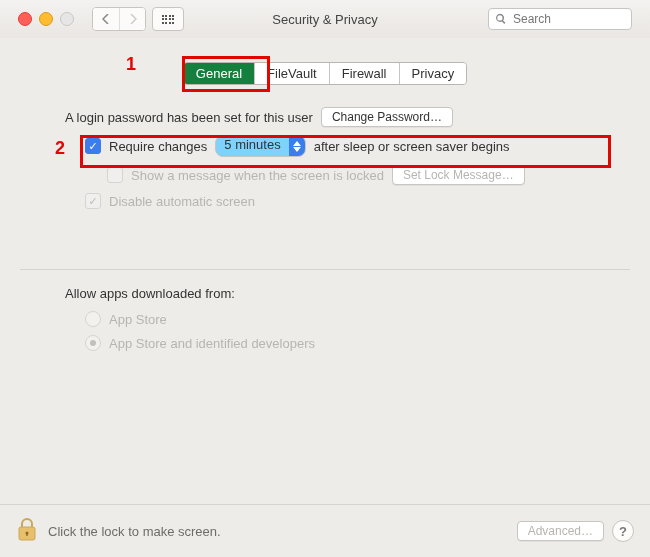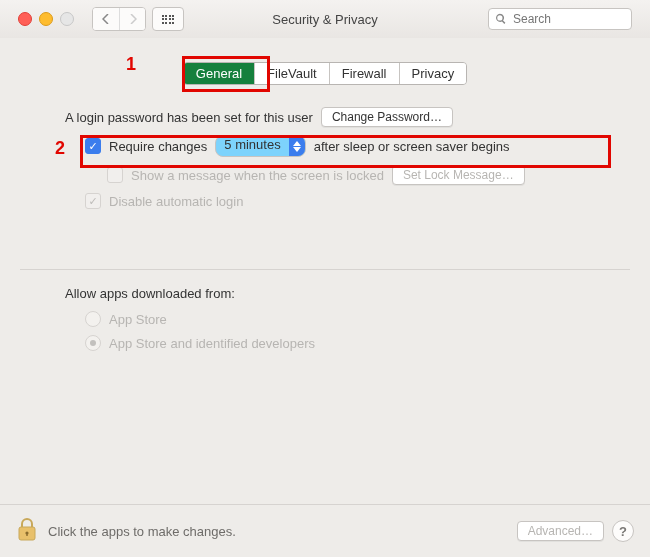--- a/index.html
+++ b/index.html
@@ -365,21 +365,21 @@
       </div>
 
       <div class="row" style="margin-left:67px;">
         <span class="chk disabled"></span>
         <span class="disabled-text">Show a message when the screen is locked</span>
         <button class="mac-btn disabled">Set Lock Message…</button>
       </div>
 
       <div class="row" style="margin-left:45px;">
         <span class="chk disabled checked"></span>
-        <span class="disabled-text">Disable automatic login</span>
+        <span class="disabled-text">Disable automatic screen</span>
       </div>
     </div>
 
     <hr class="divider">
 
     <div class="allow-title">Allow apps downloaded from:</div>
     <div style="margin-left:85px;">
       <div class="row">
         <span class="radio disabled"></span>
         <span class="disabled-text">App Store</span>
@@ -392,21 +392,21 @@
 
     <div class="footer">
       <span class="lock-icon">
         <svg viewBox="0 0 22 24">
           <path d="M6 9 V6 a5 5 0 0 1 10 0 V9" fill="none" stroke="#c8a85a" stroke-width="2"></path>
           <rect x="3" y="9" width="16" height="13" rx="2" fill="#e8c06b" stroke="#c8a85a"></rect>
           <circle cx="11" cy="15" r="1.6" fill="#8a6b2e"></circle>
           <rect x="10.3" y="15" width="1.4" height="3" fill="#8a6b2e"></rect>
         </svg>
       </span>
-      <span class="footer-text">Click the apps to make changes.</span>
+      <span class="footer-text">Click the lock to make screen.</span>
       <div class="footer-right">
         <button class="mac-btn disabled">Advanced…</button>
         <span class="help-circle">?</span>
       </div>
     </div>
 
   </div>
 
   <div class="anno-box anno1-box"></div>
   <div class="anno-label anno1-lbl">1</div>

